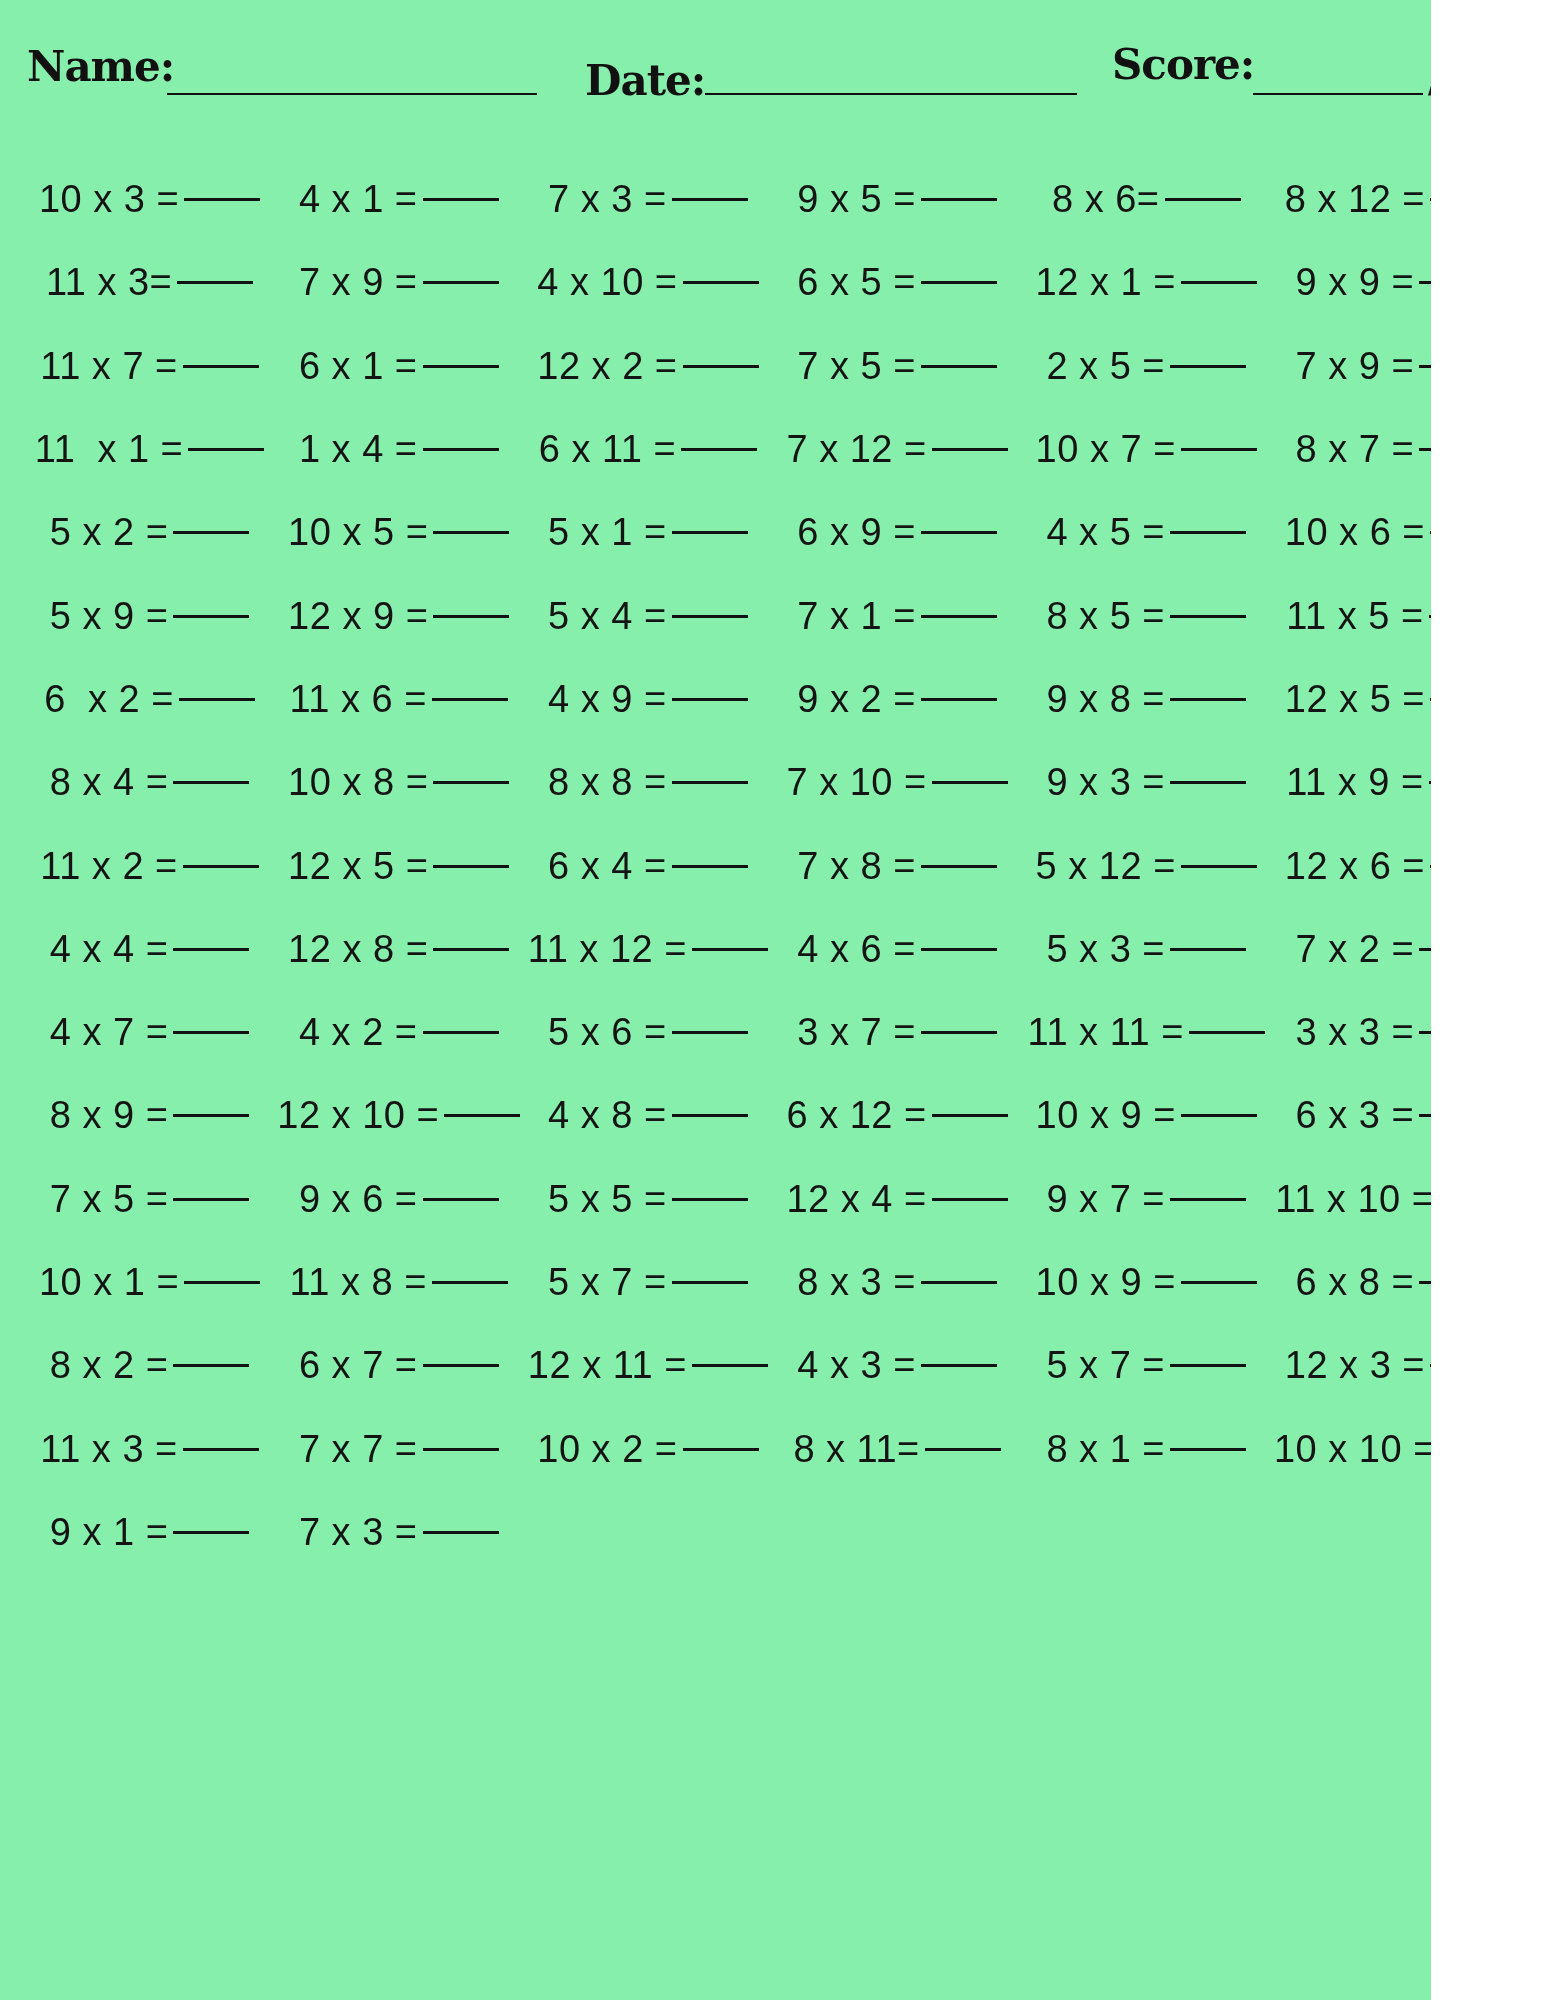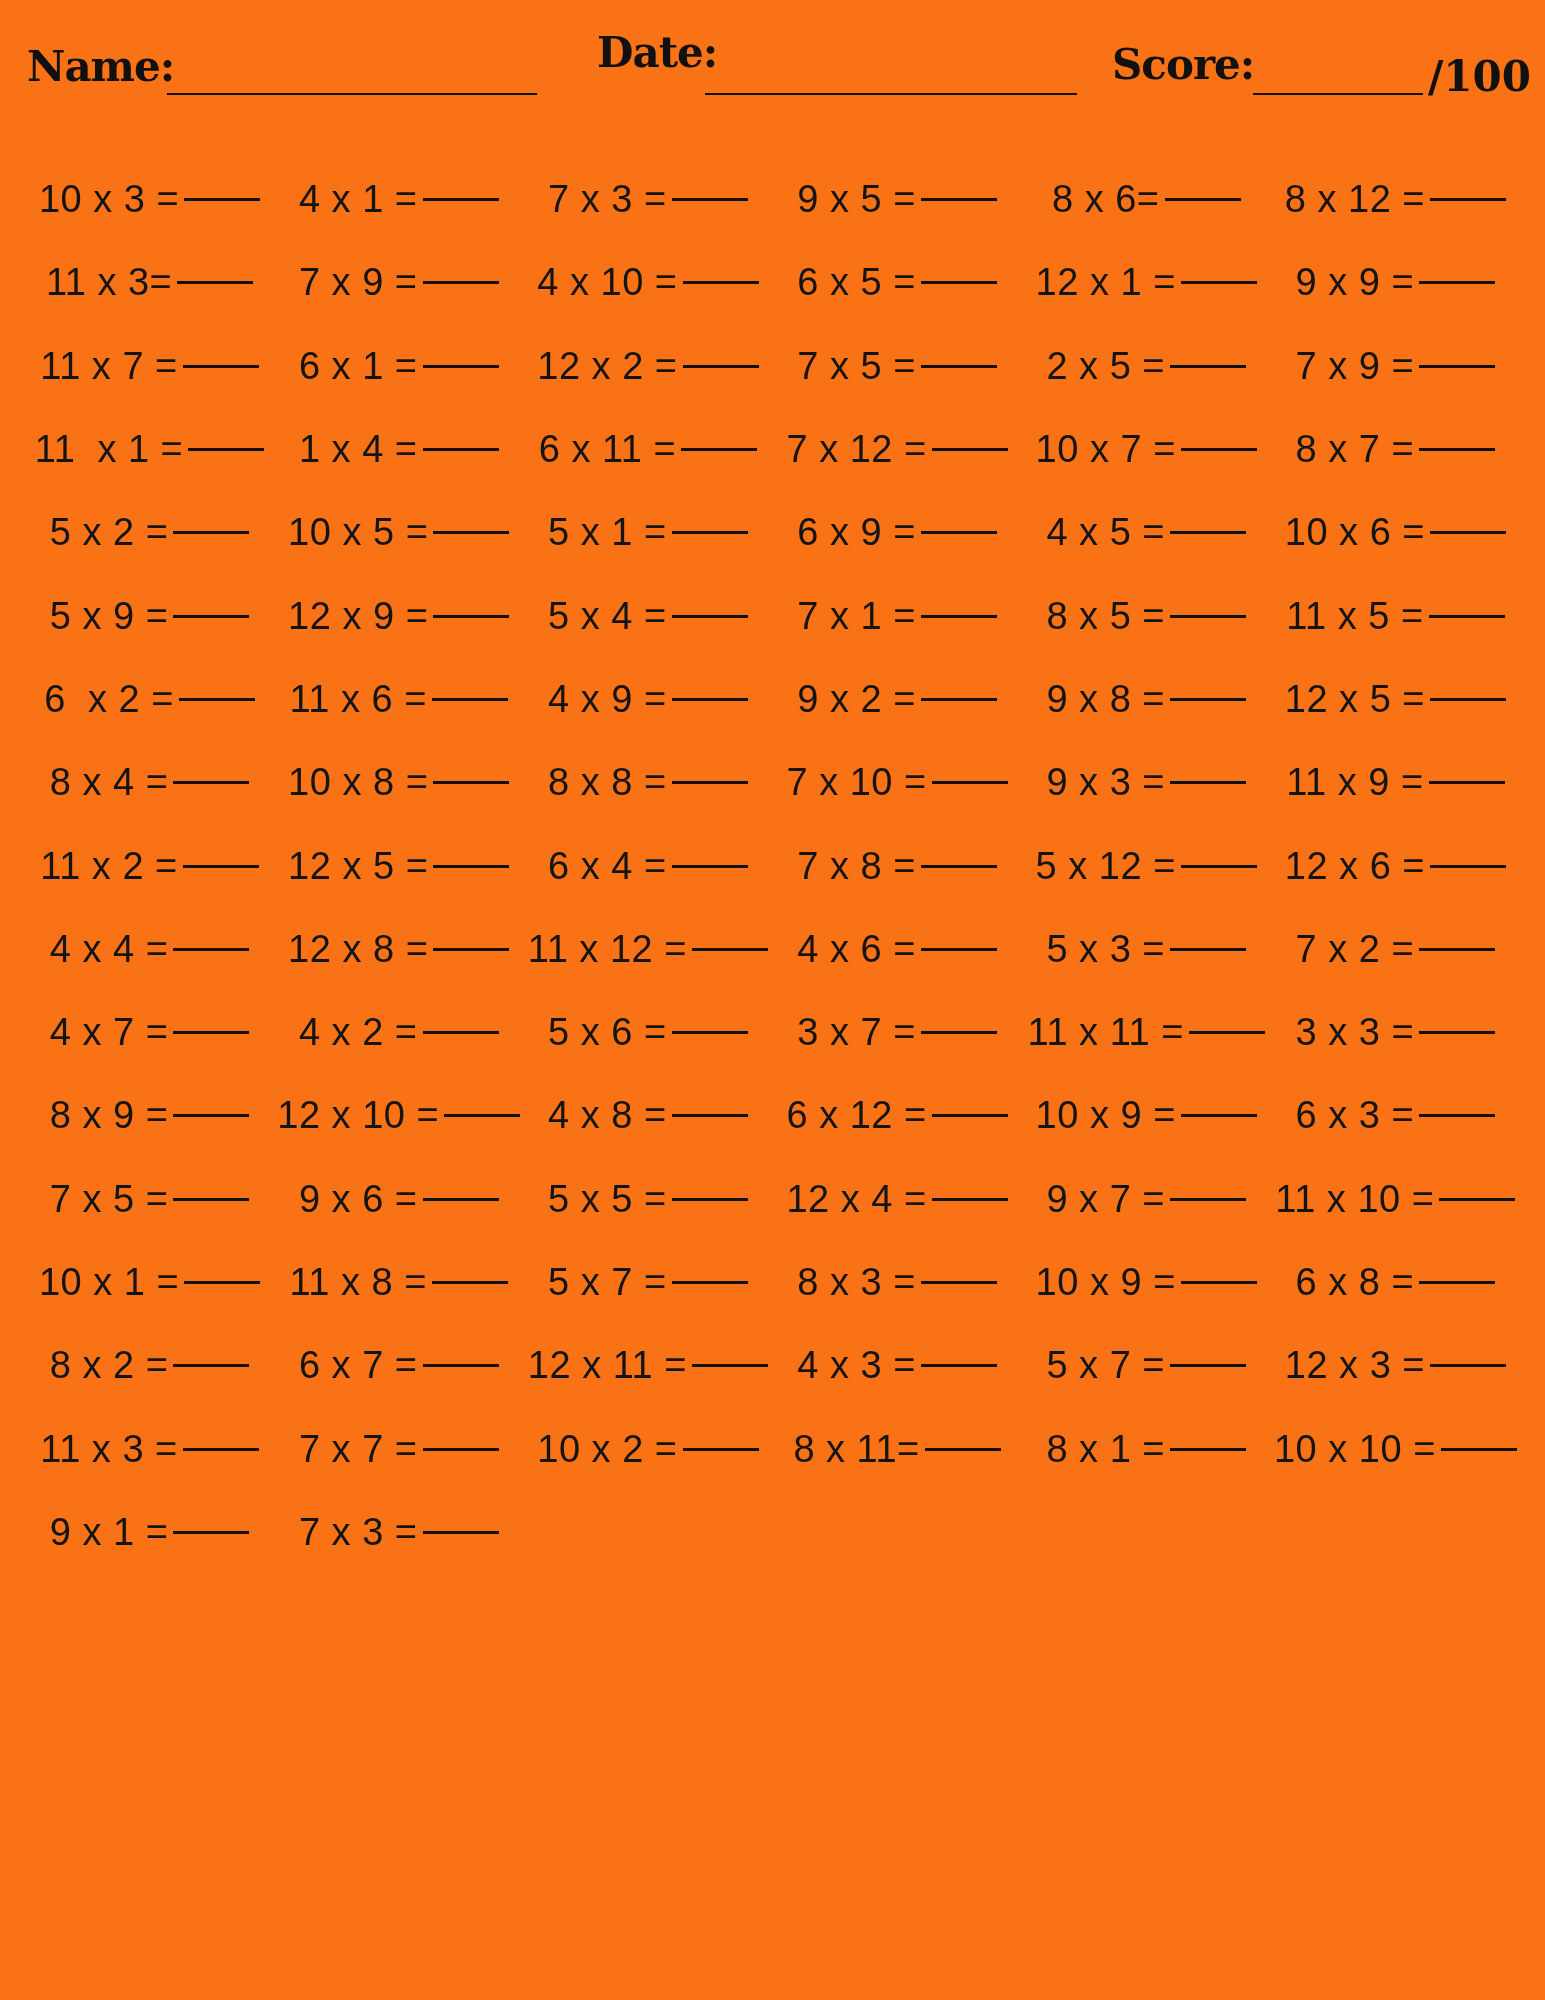--- a/index.html
+++ b/index.html
@@ -1,20 +1,20 @@
 <!DOCTYPE html>
 <html><head>
 <meta charset="utf-8">
 <style>
   html, body { margin: 0; padding: 0; background: #ffffff; }
   .page {
     position: relative;
-    width: 1545px;
+    width: 1431px;
     height: 2000px;
-    background: #f97316;
+    background: #86efac;
     color: #111111;
     overflow: hidden;
     font-family: "Liberation Sans", sans-serif;
   }
 
   
   .hdr-label {
     position: absolute;
     font-family: "DejaVu Serif", serif;
     font-weight: 700;
@@ -23,21 +23,21 @@
     color: #111111;
     letter-spacing: -1px;
   }
   .hdr-line {
     position: absolute;
     border-bottom: 2px solid #111111;
     height: 0;
   }
   .lbl-name  { left: 27px;  top: 46px; }
   .line-name { left: 167px; top: 93px; width: 370px; }
-  .lbl-date  { left: 585px; top: 32px; margin-left: 12px; }
+  .lbl-date  { left: 585px; top: 60px; }
   .line-date { left: 705px; top: 93px; width: 372px; }
   .lbl-score { left: 1112px; top: 44px; }
   .line-score{ left: 1253px; top: 93px; width: 170px; }
   .lbl-denom { left: 1428px; top: 56px; letter-spacing: 0; }
 
   
   .grid {
     position: absolute;
     left: 25px;
     top: 158px;

